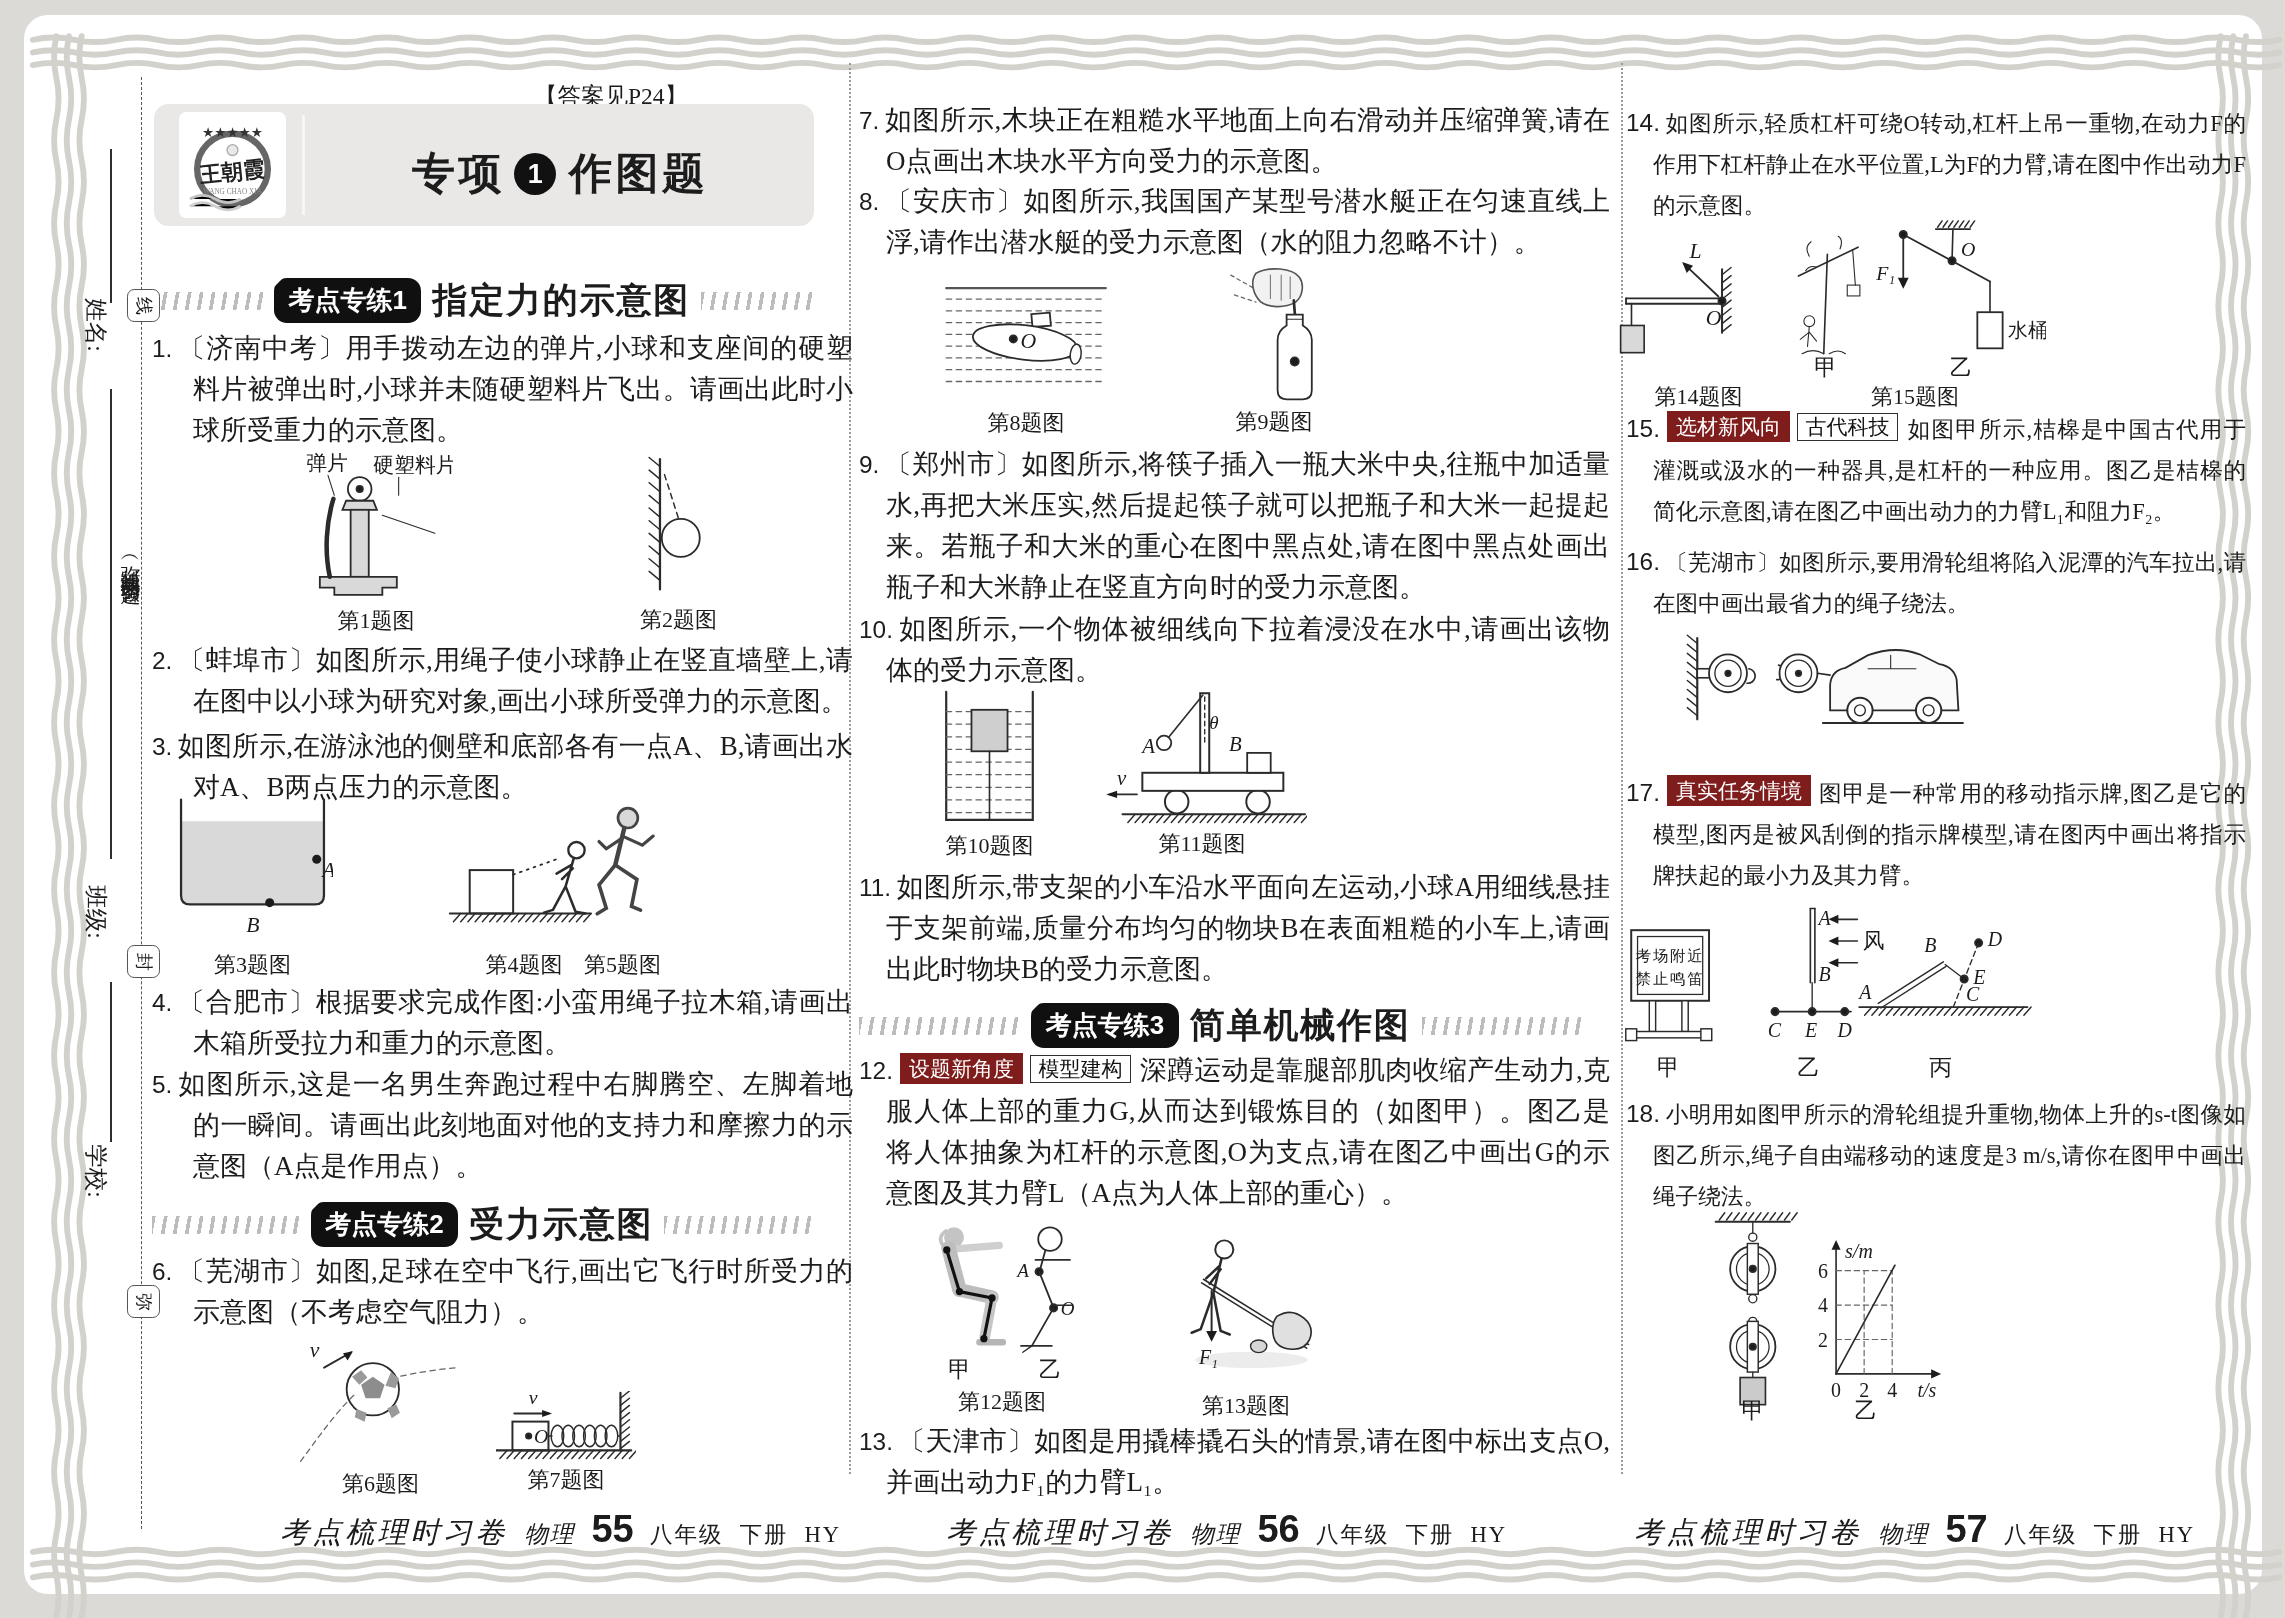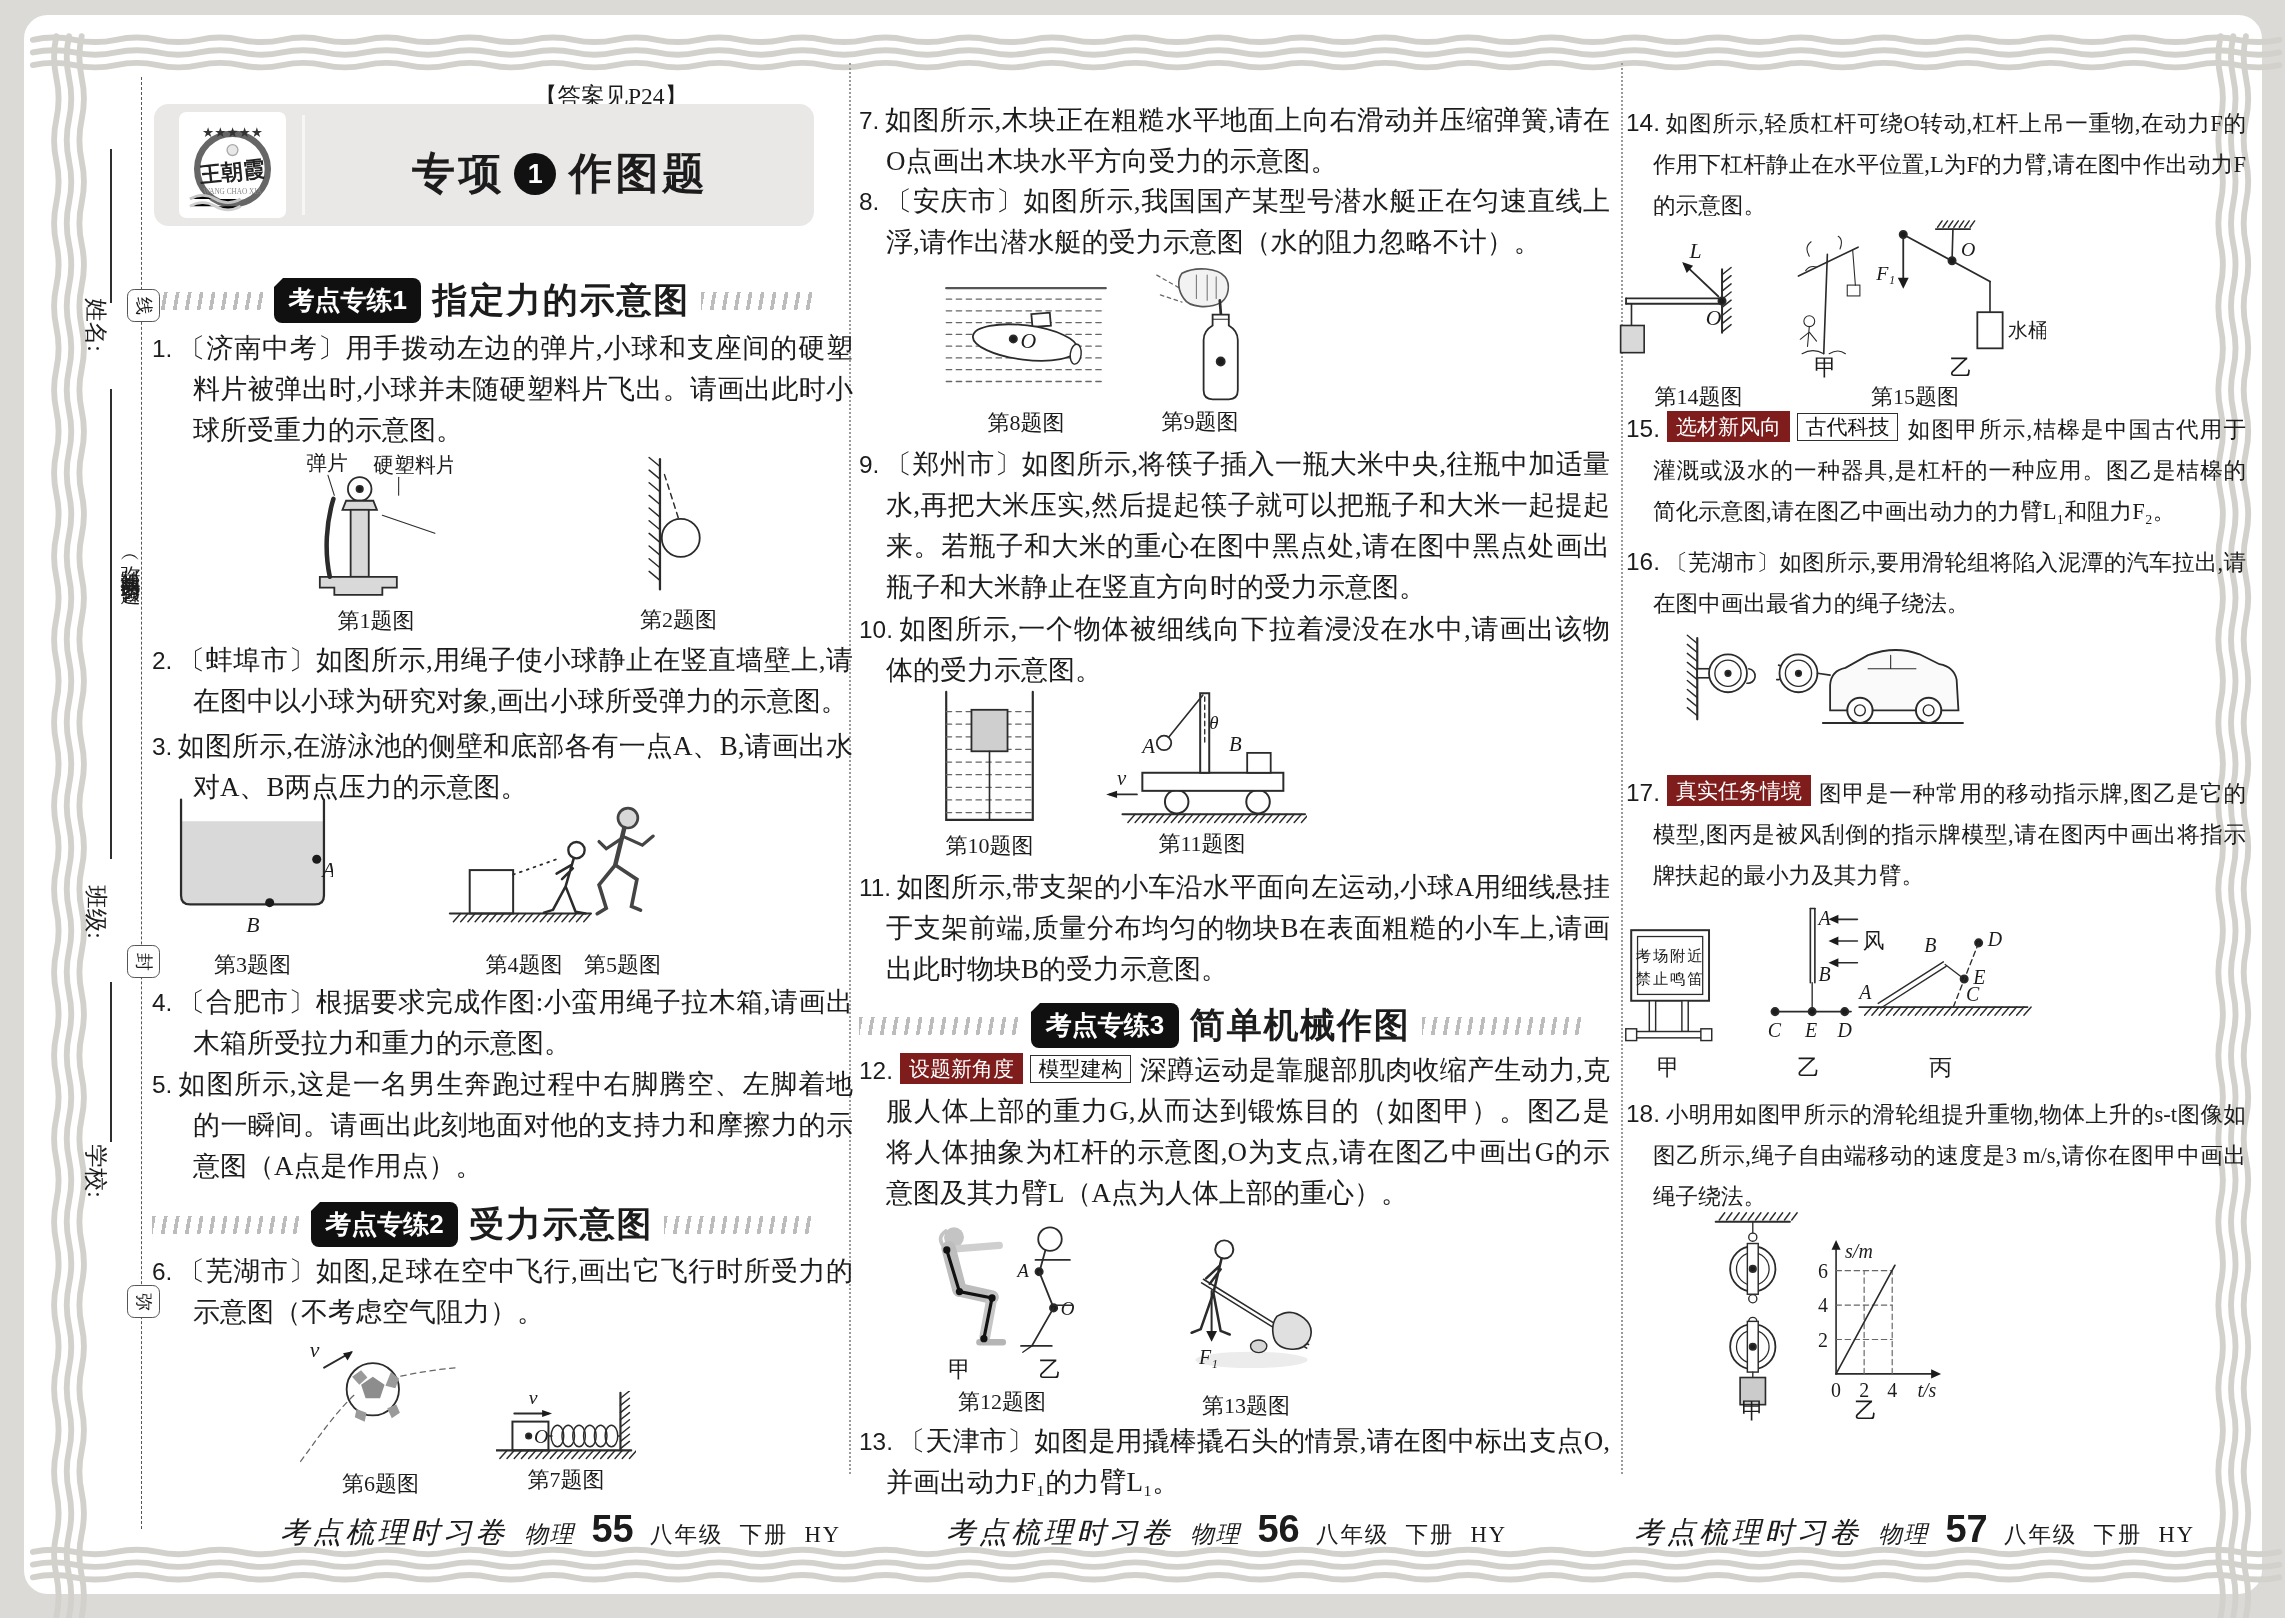--- a/index.html
+++ b/index.html
@@ -20,21 +20,21 @@
   .headerbox{position:absolute;background:#e9e8e6;border-radius:14.5px;}
   .logotile{position:absolute;background:#fff;border-radius:7.2px;}
   .hdivider{position:absolute;width:2.7px;background:#f7f6f4;}
   .titlerow{position:absolute;display:flex;align-items:center;font-weight:bold;
             font-family:"Liberation Sans","DejaVu Sans",sans-serif;font-size:43px;letter-spacing:3.6px;}
   .cnum{display:inline-flex;width:42px;height:42px;border-radius:50%;background:#111;color:#fff;
         align-items:center;justify-content:center;font-size:27px;margin:0 12.7px 0 9px;letter-spacing:0;}
   .secrow{position:absolute;display:flex;align-items:center;gap:11px;height:43px;}
   .hatch{flex:1;height:18px;background:repeating-linear-gradient(100deg,#bcbcbc 0 3.6px,transparent 3.6px 11.8px);}
   .secbadge{position:relative;background:#101010;color:#fff;font-family:"Liberation Sans",sans-serif;
-            font-weight:bold;font-size:26px;padding:4.5px 14.5px 5.4px;border-radius:8px;white-space:nowrap;}
+            font-weight:bold;font-size:26px;padding:4.5px 14.5px 5.4px;border-radius:13px;white-space:nowrap;}
   .secbadge i{position:absolute;left:-0.9px;top:-0.9px;width:0;height:0;border-top:11.8px solid #fff;border-right:11.8px solid transparent;}
   .sectitle{font-family:"Liberation Sans",sans-serif;font-weight:bold;font-size:35px;white-space:nowrap;letter-spacing:1.8px;}
   .prob{position:absolute;font-size:27px;line-height:41px;text-align:justify;text-indent:-41px;padding-left:41px;}
   .prob.ind30{text-indent:-27px;padding-left:27px;}
   .prob.p57{font-size:22.6px;line-height:41px;}
   .pnum{font-family:"Liberation Sans","DejaVu Sans",sans-serif;font-size:24.4px;padding-right:5.4px;}
   .bdark{display:inline-block;background:#7f1d1d;color:#fff;font-family:"Liberation Sans",sans-serif;
          font-size:21px;line-height:31px;padding:0 9px;margin:0 7.2px 0 1.8px;text-indent:0;vertical-align:2.7px;}
   .blight{display:inline-block;border:1.8px solid #2e2e2e;color:#111;font-family:"Liberation Sans",sans-serif;
           font-size:21px;line-height:26px;padding:0 7.2px;margin-right:9px;text-indent:0;vertical-align:2.7px;}
@@ -298,21 +298,21 @@
         <path d="M98,48 l20,-4 3,14 -20,4 z" style="fill:#fff"></path>
         <ellipse cx="95" cy="80" rx="58" ry="19" style="fill:#fff"></ellipse>
         <ellipse cx="152" cy="86" rx="6" ry="11" style="fill:#fff;stroke-width:1.6"></ellipse>
       </g>
       <circle cx="82" cy="76" r="4" style="fill:#1c1c1c"></circle>
       <text class="var" x="90" y="86" style="font-size:24px">O</text>
     </svg>
     <div class="figcap">第8题图</div>
   </div>
 
-  <div class="fig" style="left:1155px;top:264px;width:90px">
+  <div class="fig" style="left:1229px;top:264px;width:90px">
     <svg width="90" height="141" viewBox="0 0 100 156">
       <line x1="2" y1="12" x2="30" y2="28" style="stroke-dasharray:4 4;stroke-width:1.4;stroke:#666"></line>
       <line x1="6" y1="34" x2="30" y2="42" style="stroke-dasharray:4 4;stroke-width:1.4;stroke:#666"></line>
       <path d="M30,10 C45,2 70,4 78,14 C84,22 82,36 74,42 C60,50 38,48 32,38 C26,30 24,18 30,10 Z" style="fill:#f2f2f2;stroke:#555;stroke-width:1.8"></path>
       <path d="M46,12 v26 M58,12 v28 M68,14 v24" style="stroke:#777;stroke-width:1.2"></path>
       <line x1="72" y1="40" x2="74" y2="66" style="stroke-width:3"></line>
       <path d="M64,56 h18 v12 q10,6 10,16 v56 q0,10 -10,10 h-18 q-10,0 -10,-10 v-56 q0,-10 10,-16 z" style="fill:#fff"></path>
       <line x1="64" y1="61" x2="82" y2="61" style="stroke-width:1.2"></line>
       <circle cx="73" cy="108" r="4.5" style="fill:#1c1c1c"></circle>
     </svg>

